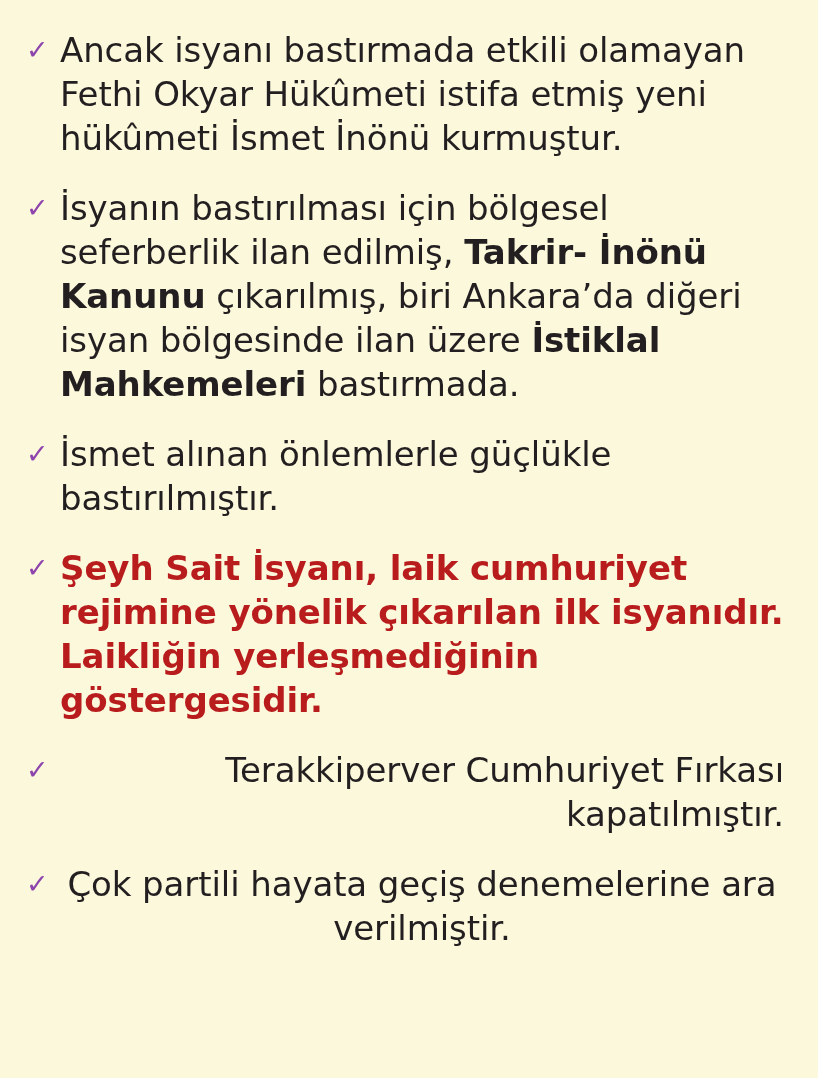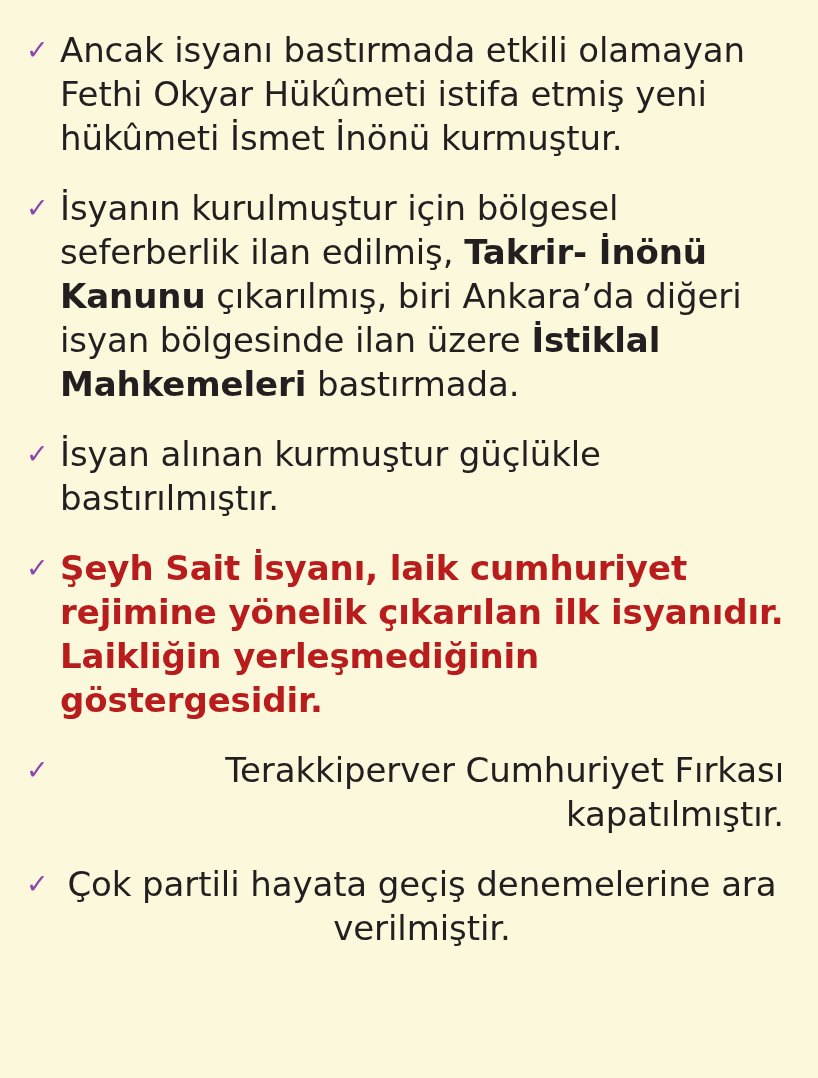--- a/index.html
+++ b/index.html
@@ -58,25 +58,25 @@
 <body>
 
 <div class="slide" style="background: rgb(251, 248, 220);">
   <ul class="bullet-list" id="bullet-list">
       <li class="bullet-item">
         <span class="check-icon" style="color: rgb(142, 68, 173);">✓</span>
         <span class="bullet-text" style="color: rgb(35, 31, 32);"><span>Ancak isyanı bastırmada etkili olamayan Fethi Okyar Hükûmeti istifa etmiş yeni hükûmeti İsmet İnönü kurmuştur.</span></span>
       </li>
       <li class="bullet-item">
         <span class="check-icon" style="color: rgb(142, 68, 173);">✓</span>
-        <span class="bullet-text" style="color: rgb(35, 31, 32);"><span>İsyanın kurulmuştur için bölgesel seferberlik ilan edilmiş, </span><b>Takrir- İnönü Kanunu</b><span> çıkarılmış, biri Ankara’da diğeri isyan bölgesinde ilan üzere </span><b>İstiklal Mahkemeleri</b><span> bastırmada.</span></span>
+        <span class="bullet-text" style="color: rgb(35, 31, 32);"><span>İsyanın bastırılması için bölgesel seferberlik ilan edilmiş, </span><b>Takrir- İnönü Kanunu</b><span> çıkarılmış, biri Ankara’da diğeri isyan bölgesinde ilan üzere </span><b>İstiklal Mahkemeleri</b><span> bastırmada.</span></span>
       </li>
       <li class="bullet-item">
         <span class="check-icon" style="color: rgb(142, 68, 173);">✓</span>
-        <span class="bullet-text" style="color: rgb(35, 31, 32);"><span>İsyan alınan kurmuştur güçlükle bastırılmıştır.</span></span>
+        <span class="bullet-text" style="color: rgb(35, 31, 32);"><span>İsmet alınan önlemlerle güçlükle bastırılmıştır.</span></span>
       </li>
       <li class="bullet-item">
         <span class="check-icon" style="color: rgb(142, 68, 173);">✓</span>
         <span class="bullet-text" style="color: #b91c1c; font-weight: bold;"><span>Şeyh Sait İsyanı, laik cumhuriyet rejimine yönelik çıkarılan ilk isyanıdır. Laikliğin yerleşmediğinin göstergesidir.</span></span>
       </li>
       <li class="bullet-item">
         <span class="check-icon" style="color: rgb(142, 68, 173);">✓</span>
         <span class="bullet-text" style="color: rgb(35, 31, 32); text-align: right;"><span>Terakkiperver Cumhuriyet Fırkası kapatılmıştır.</span></span>
       </li>
       <li class="bullet-item">

